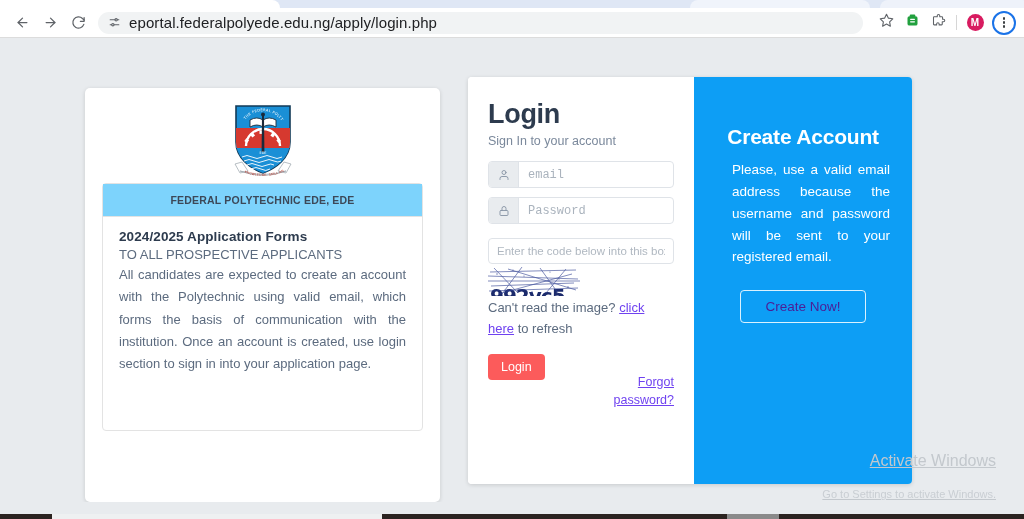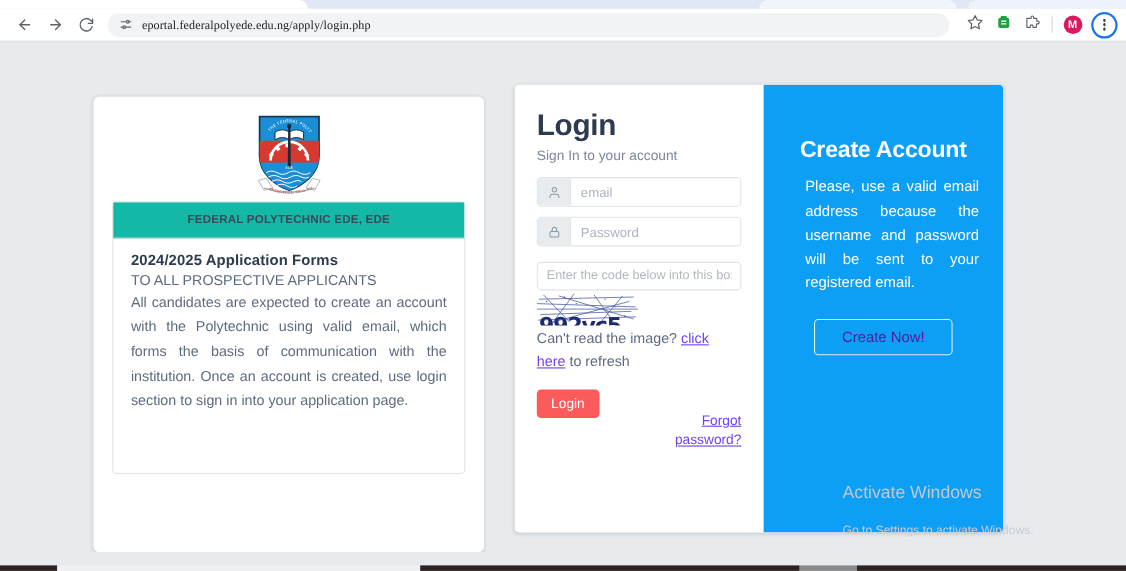--- a/index.html
+++ b/index.html
@@ -36,24 +36,23 @@
   }
   .nav-btn svg { display:block; }
   #omnibox {
     flex: 1 1 auto; height: 22px; margin: 0 10px 0 6px;
     background: #f1f3f4; border-radius: 11px;
     display: flex; align-items: center; padding: 0 10px;
     min-width: 0;
   }
   #omnibox .site-icon { flex: 0 0 auto; margin-right: 8px; color:#5f6368; display:flex; }
   #omnibox .url-text {
-    font-size: 11px; color: #202124; white-space: nowrap;
+    font-size: 15px; color: #202124; white-space: nowrap;
     overflow: hidden; text-overflow: ellipsis;
     letter-spacing: .1px;
-    font-family: Liberation Serif, serif;
   }
   .tb-icon {
     width: 26px; height: 26px; display:flex; align-items:center;
     justify-content:center; flex:0 0 auto; color:#5f6368;
   }
   #tb-divider { width:1px; height:15px; background:#d6d6d6; margin:0 5px; flex:0 0 auto; }
   #profile-avatar {
     width: 17px; height: 17px; border-radius: 50%;
     background: #d81b60; color:#fff; font-size:10px; font-weight:bold;
     display:flex; align-items:center; justify-content:center; flex:0 0 auto;
@@ -79,21 +78,21 @@
   }
   #logo-wrap {
     position: absolute; left: 0; top: 14px; width: 355px;
     display: flex; justify-content: center;
   }
   #inner-panel {
     position: absolute; left: 17px; top: 95px; width: 321px; height: 248px;
     border: 1px solid #e3e3e3; border-radius: 4px; background:#fff;
   }
   #inner-panel-header {
-    height: 33px; background: #14b8a6; border-bottom: 1px solid #e3e3e3;
+    height: 33px; background: #7dd3fc; border-bottom: 1px solid #e3e3e3;
     display:flex; align-items:center; justify-content:center;
     font-size: 10.5px; font-weight: bold; color: #3c4858; letter-spacing: .2px;
   }
   #inner-panel-body { padding: 12px 16px 0 16px; }
   #forms-title {
     font-size: 13.5px; font-weight: bold; color: #2d3b4e;
     margin: 0 0 3px 0; letter-spacing: .1px;
   }
   #prospective-line {
     font-size: 13px; color: #5c6b7f; margin: 0 0 2px 0;
@@ -122,21 +121,21 @@
     border: 1px solid #dfe3e8; border-radius: 4px; overflow:hidden; background:#fff;
   }
   .field-addon {
     width: 30px; background: #e9ecef; border-right: 1px solid #dfe3e8;
     display:flex; align-items:center; justify-content:center; color:#8a97a6;
     flex: 0 0 auto;
   }
   .field-input {
     flex: 1 1 auto; border: none; outline: none; background: transparent;
     font-size: 12px; color: #701a75; padding: 0 9px;
-    font-family: Liberation Sans, sans-serif;
+    font-family: Liberation Mono, monospace;
   }
   .field-input::placeholder { color: #aab3bd; }
 
   #captcha-input-row {
     height: 26px; border: 1px solid #dfe3e8; border-radius: 4px;
     background:#fff; margin-top: 14px; display:flex; overflow:hidden;
   }
   #captcha-input {
     flex:1 1 auto; border:none; outline:none; background:transparent;
     font-size: 11.5px; color:#495057; padding: 0 8px;
@@ -191,22 +190,22 @@
   #create-button-wrap { display:flex; justify-content:center; }
   #create-button {
     background: transparent; color: #4c1d95;
     border: 1px solid rgba(255,255,255,.85); border-radius: 4px;
     font-size: 13.5px; padding: 8px 24px; cursor: pointer;
     font-family: "Liberation Sans", sans-serif;
   }
 
   
   #activate-windows {
-    position: absolute; right: 28px; top: 400px; width: 230px;
-    color: #c3c8cd; pointer-events: none;
+    position: absolute; right: 28px; top: 412px; width: 230px;
+    text-align: right; color: #c3c8cd; pointer-events: none; text-decoration: underline;
   }
   #aw-title { font-size: 16px; line-height: 1.2; }
   #aw-sub { font-size: 11px; margin-top: 18px; color: #c9ced3; }
 
   
   #taskbar-strip {
     position: absolute; left: 0; top: 502px; width: 1024px; height: 17px;
     background: #e8ebee;
   }
   .tb-dark { position:absolute; bottom:0; height:5px; background:#2b2320; }

